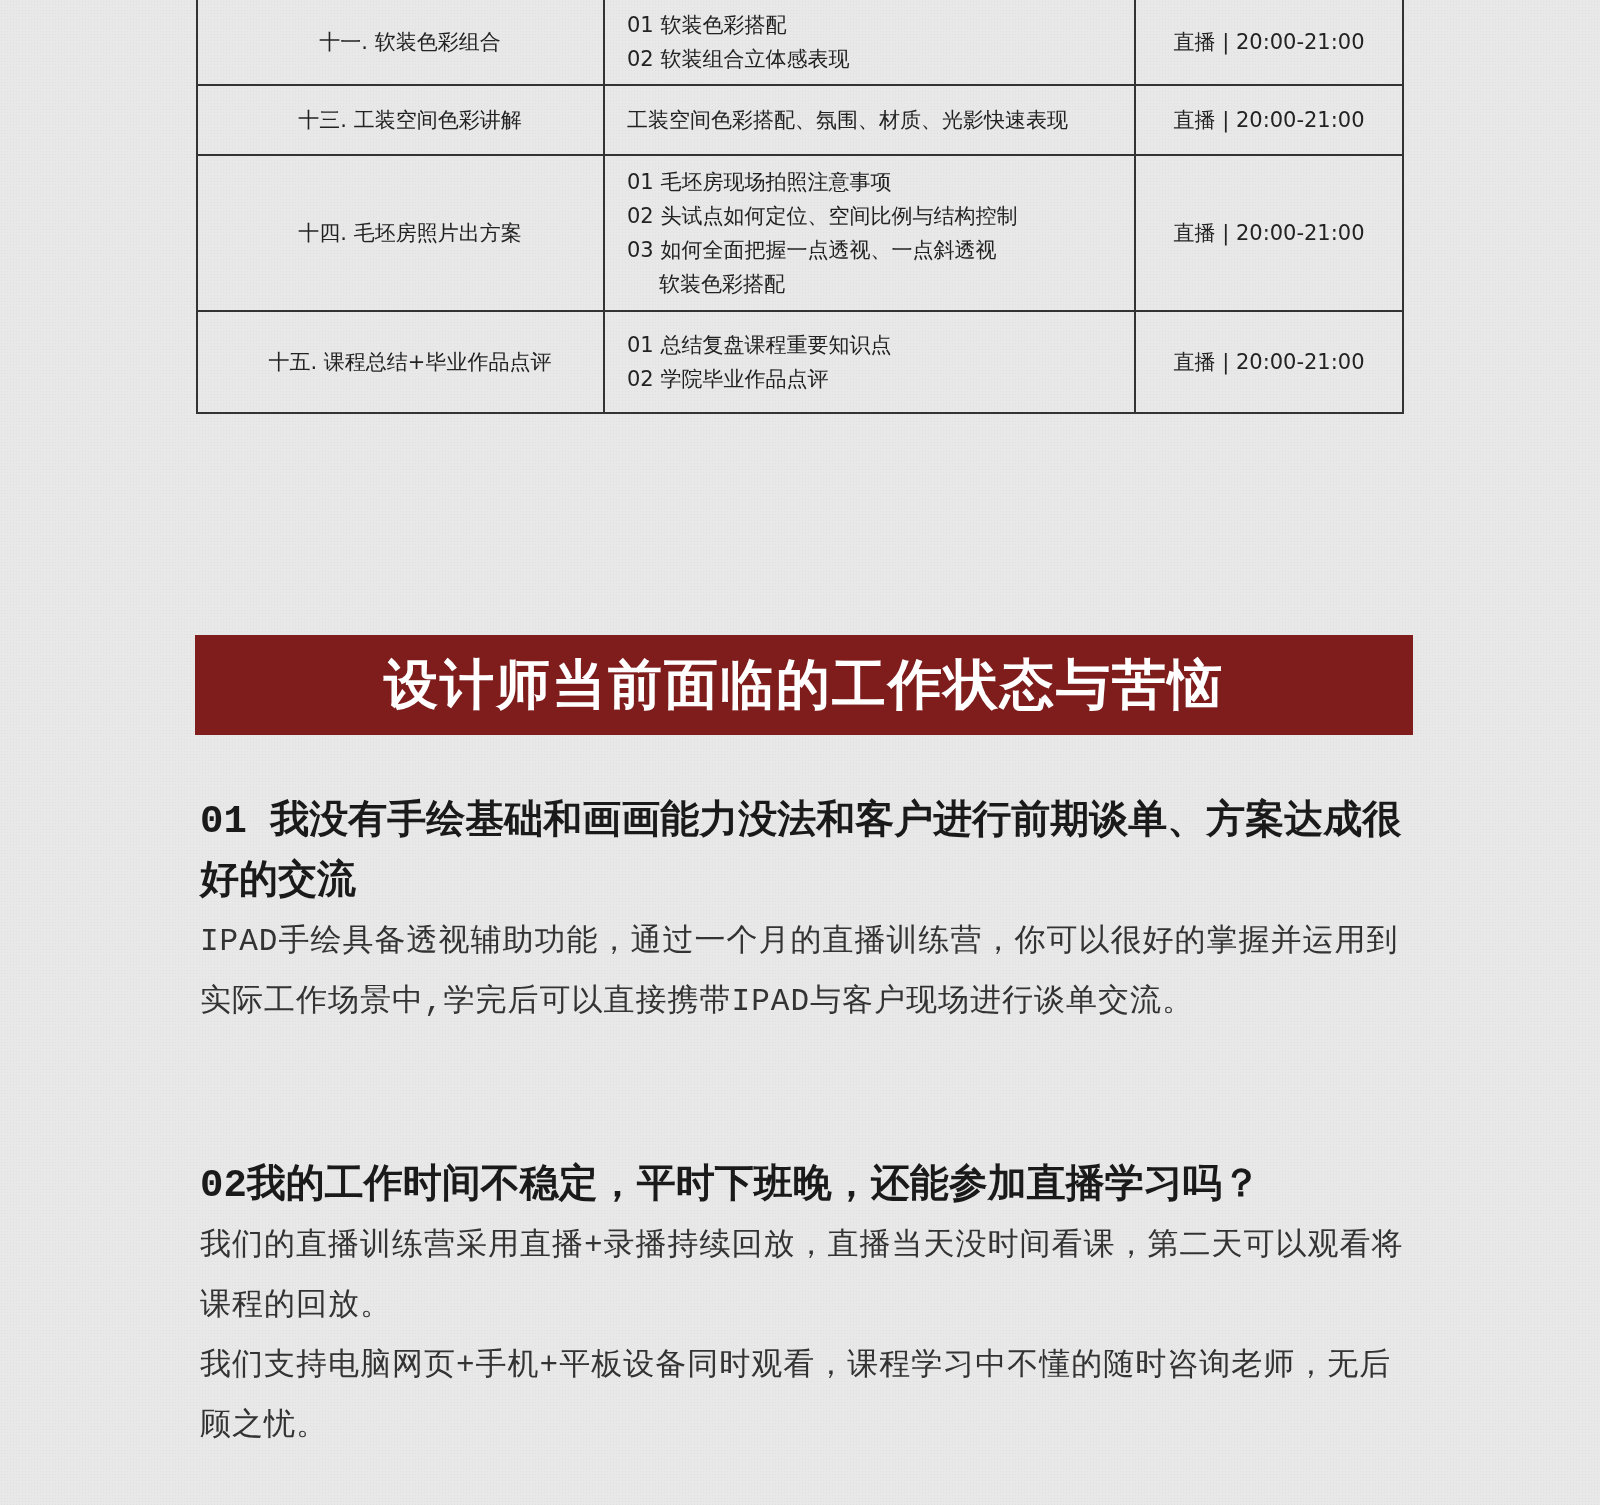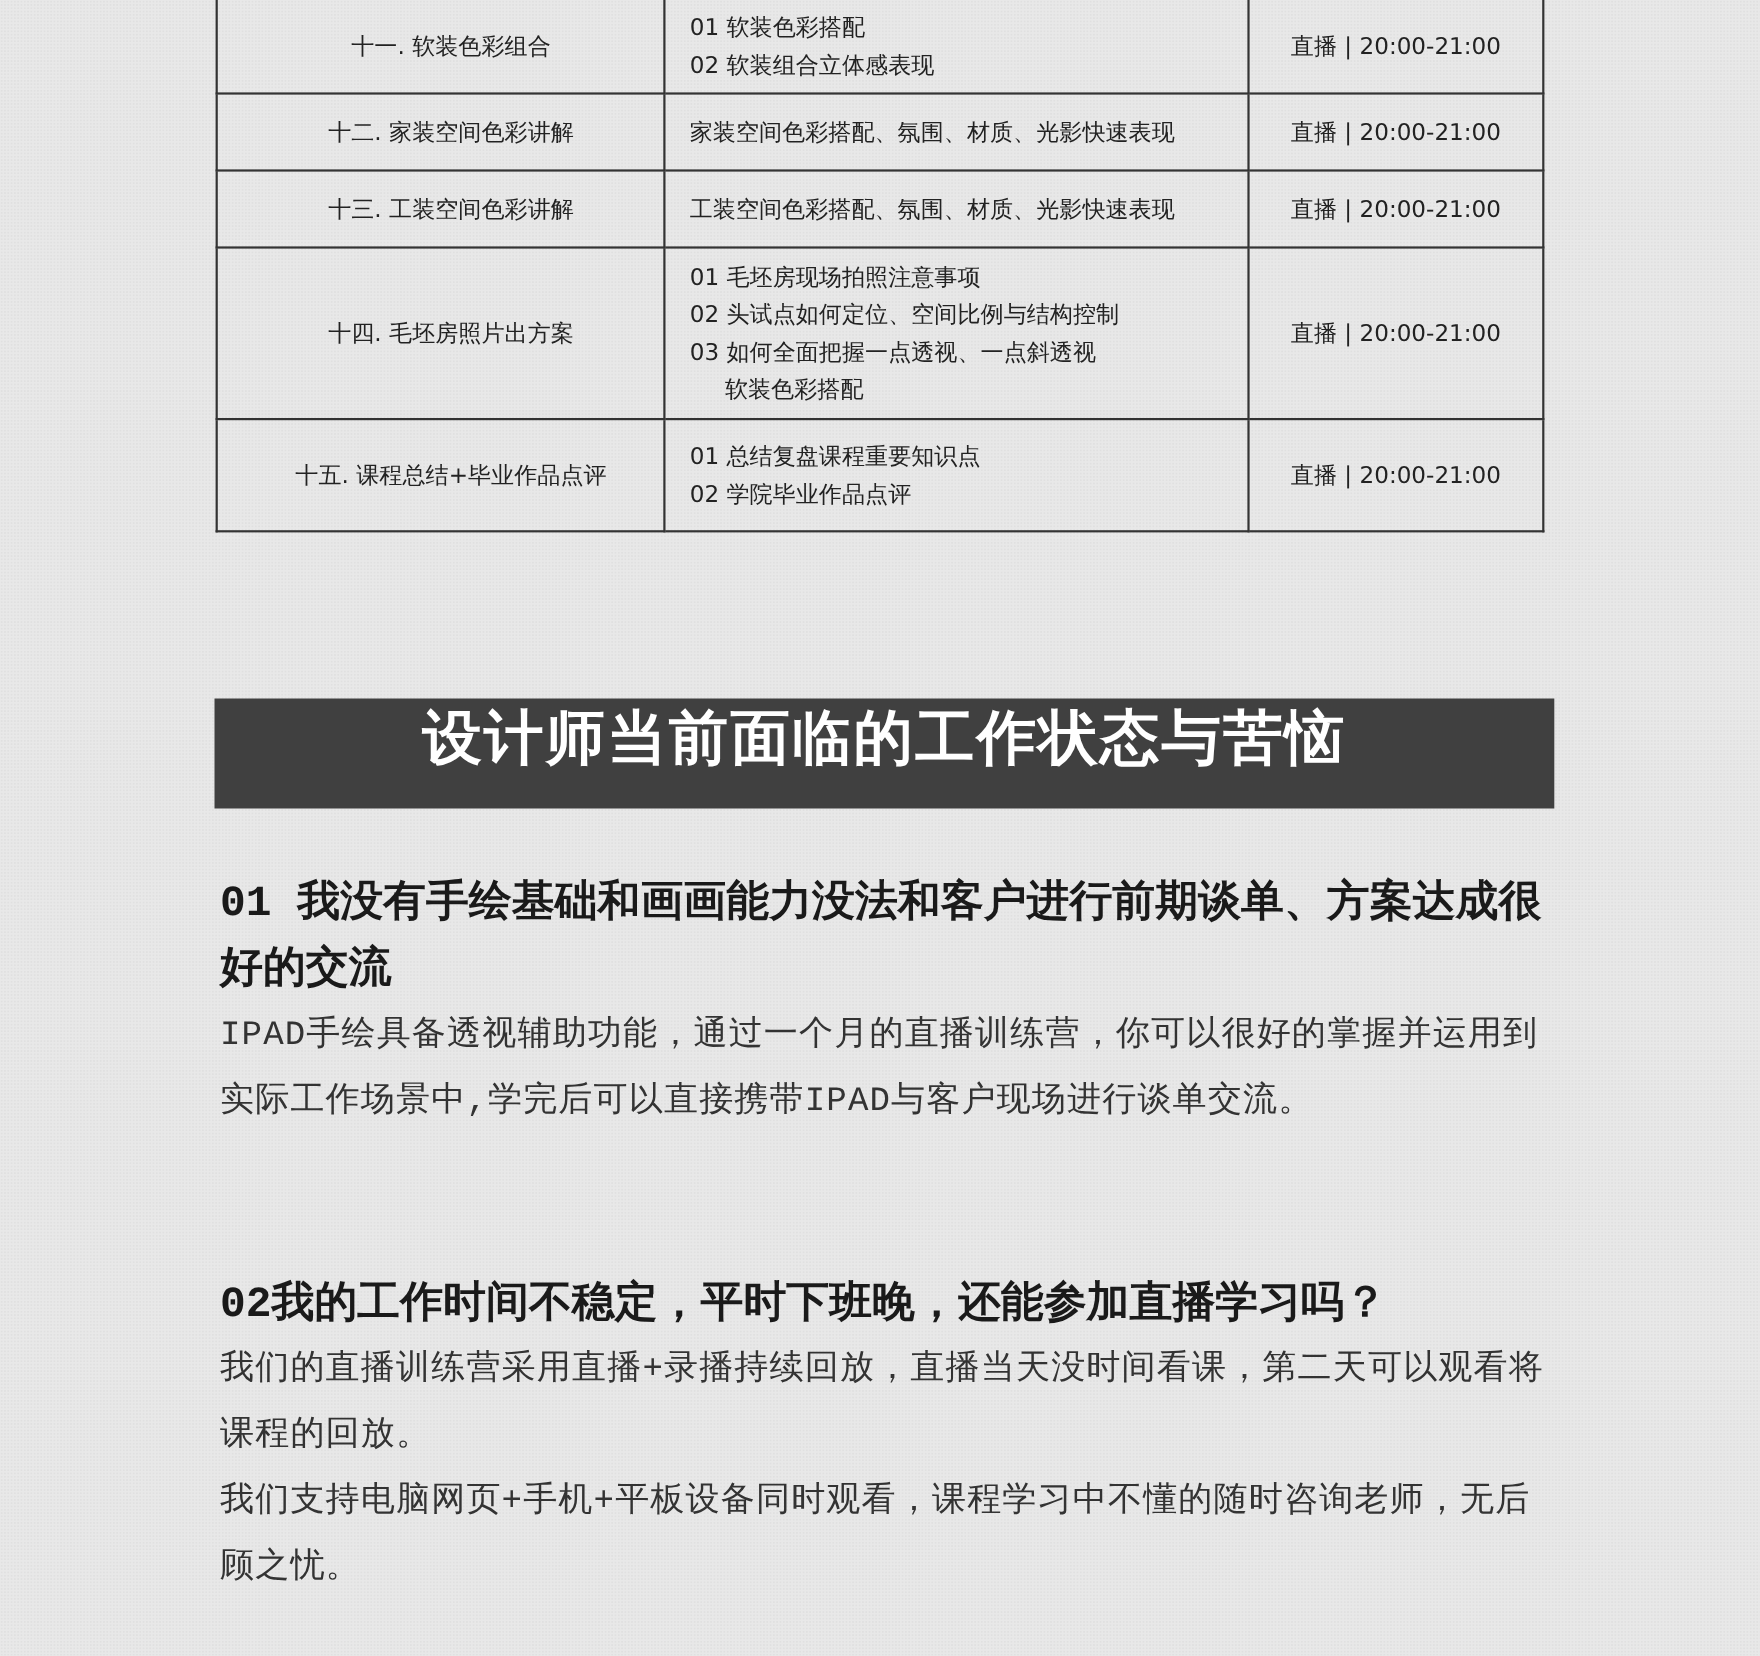--- a/index.html
+++ b/index.html
@@ -24,22 +24,22 @@
     vertical-align: middle;
     line-height: 34px;
   }
   .schedule td.c1 { width: 384px; padding-left: 20px; text-align: center; }
   .schedule td.c2 { width: 506px; padding-left: 22px; }
   .schedule td.c3 { text-align: center; }
   .line { display: block; }
   .line.indent { padding-left: 32px; }
   .banner {
     position: absolute; left: 195px; top: 635px; width: 1218px; height: 100px;
-    background: #404040;
-    display: flex; align-items: flex-start; justify-content: center;
+    background: #7f1d1d;
+    display: flex; align-items: center; justify-content: center;
   }
   .banner h1 {
     margin: 0; color: #fff;
     font-family: "DejaVu Serif", "Liberation Serif", serif;
     font-weight: bold; font-size: 54px; letter-spacing: 2px;
   }
   .faq { position: absolute; left: 200px; width: 1215px; font-family: Liberation Mono, monospace; }
   .faq .q {
     font-size: 39px; font-weight: bold; color: #1a1a1a;
     line-height: 60px; margin: 0;
@@ -52,29 +52,20 @@
 </head>
 <body>
 
 <table class="schedule">
   <tbody>
       <tr style="height:86px">
     <td class="c1">十一. 软装色彩组合</td>
     <td class="c2">
       <span class="line">01 软装色彩搭配</span>
       <span class="line">02 软装组合立体感表现</span>
-    </td>
-    <td class="c3">
-      <span>直播</span> <span>|</span> <span>20:00-21:00</span>
-    </td>
-  </tr>
-  <tr style="height:70px">
-    <td class="c1">十二. 家装空间色彩讲解</td>
-    <td class="c2">
-      <span class="line">家装空间色彩搭配、氛围、材质、光影快速表现</span>
     </td>
     <td class="c3">
       <span>直播</span> <span>|</span> <span>20:00-21:00</span>
     </td>
   </tr>
   <tr style="height:70px">
     <td class="c1">十三. 工装空间色彩讲解</td>
     <td class="c2">
       <span class="line">工装空间色彩搭配、氛围、材质、光影快速表现</span>
     </td>

